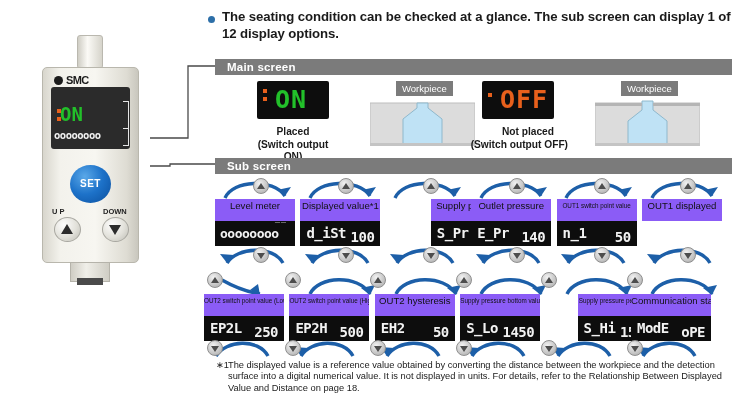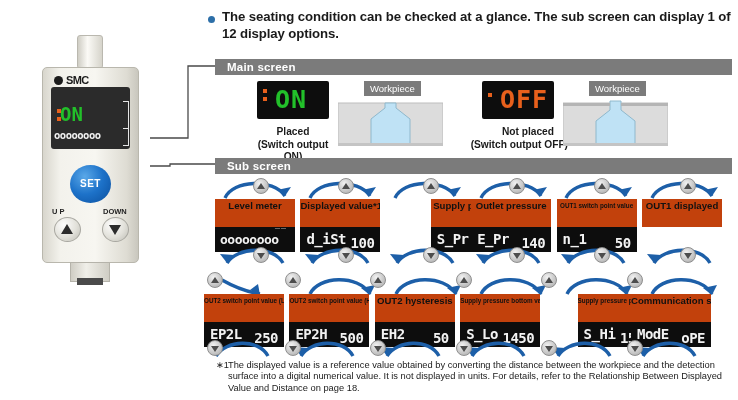--- a/index.html
+++ b/index.html
@@ -63,42 +63,42 @@
   .lcd-main .big {
     position: absolute; left: 18px; top: 4px;
     font-size: 25px; letter-spacing: 1px;
     line-height: 30px;
   }
   .dot {
     position: absolute; width: 4px; height: 4px; background: #e8601c;
   }
 
   
-  .wp-wrap { width: 105px; height: 66px; }
+  .wp-wrap { width: 105px; height: 66px; margin-left: 32px; }
   .wp-label {
     position: absolute; left: 26px; top: 0px;
     background: #7b7b7b; color: #fff;
     font-size: 9.5px; padding: 2px 6px 2px 6px;
     white-space: nowrap;
   }
 
   
   .caption {
     text-align: center;
     font-size: 10.2px; font-weight: bold; line-height: 12.5px;
   }
 
   
   .opt-label {
-    background: #c2410c;
+    background: #8b5cf6;
     color: #111;
     text-align: center;
-    font-weight: bold;
-    box-sizing: border-box;
-    height: 28px;
+    font-weight: normal;
+    box-sizing: border-box;
+    height: 22px;
     padding-top: 1px;
     white-space: nowrap;
     overflow: hidden;
   }
   .opt-label.big  { font-size: 9.6px; }
   .opt-label.small{ font-size: 6.3px; padding-top: 2.5px; }
   .opt-lcd {
     height: 25px;
     background: #0d0d0d;
     position: relative;

